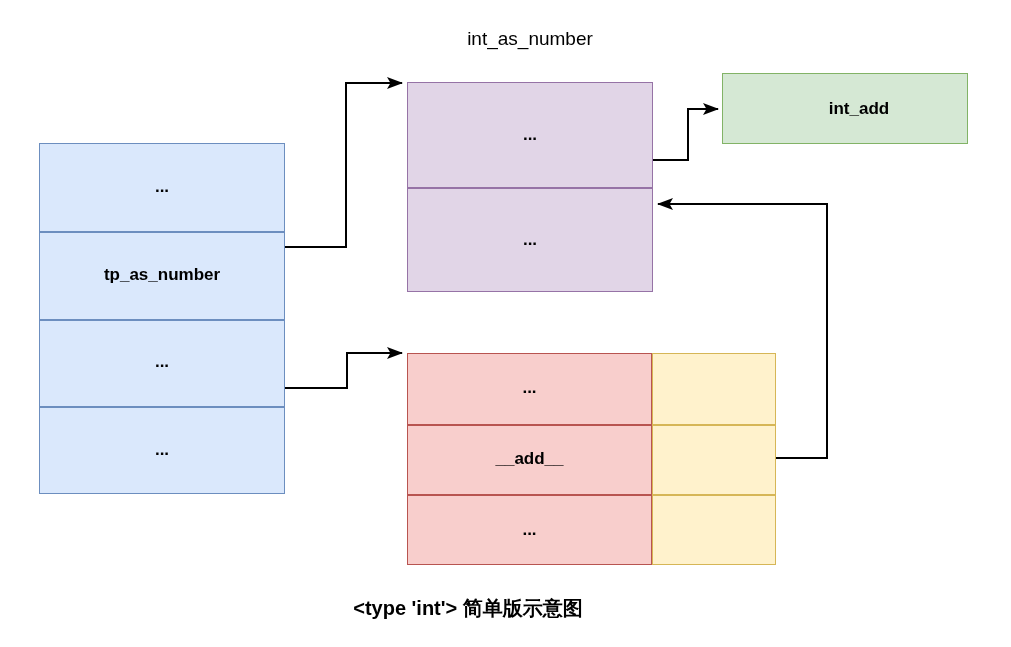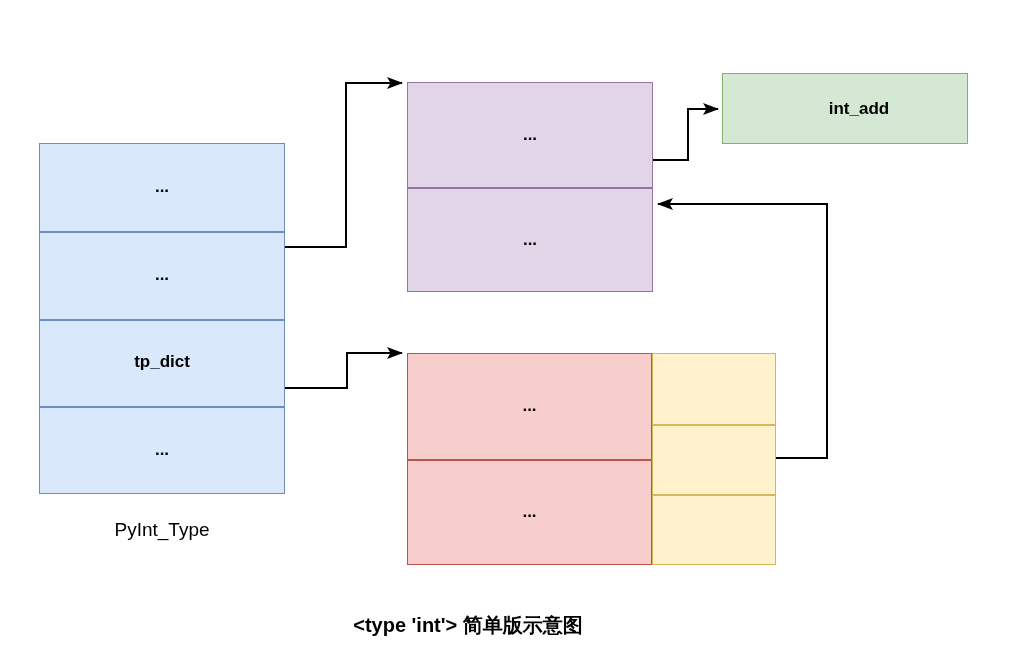--- a/index.html
+++ b/index.html
@@ -97,43 +97,44 @@
       <marker id="arrow" viewBox="0 0 18 14" refX="16" refY="7" markerWidth="18" markerHeight="14" markerUnits="userSpaceOnUse" orient="auto">
         <path d="M1,1 L17,7 L1,13 L4.5,7 Z" fill="#000"></path>
       </marker>
     </defs>
     <polyline points="285,247 346,247 346,83 402,83" marker-end="url(#arrow)"></polyline>
     <polyline points="285,388 347,388 347,353 402,353" marker-end="url(#arrow)"></polyline>
     <polyline points="653,160 688,160 688,109 718,109" marker-end="url(#arrow)"></polyline>
     <polyline points="776,458 827,458 827,204 658,204" marker-end="url(#arrow)"></polyline>
   </svg>
 
+  <div class="caption" style="left:407px; top:28px; width:246px;">int_as_number</div>
 
   <div class="tbl blue" style="left:39px; top:143px; width:246px; height:351px;">
     <div class="row">...</div>
+    <div class="row">tp_as_number</div>
     <div class="row">...</div>
-    <div class="row">tp_dict</div>
     <div class="row">...</div>
   </div>
 
-  <div class="caption" style="left:39px; top:519px; width:246px;">PyInt_Type</div>
 
   <div class="tbl purple" style="left:407px; top:82px; width:246px; height:210px;">
     <div class="row">...</div>
     <div class="row">...</div>
   </div>
 
   <div class="box green" style="left:722px; top:73px; width:246px; height:71px;">int_add</div>
 
   <div class="tbl red" style="left:407px; top:353px; width:245px; height:212px;">
     <div class="row">...</div>
+    <div class="row">__add__</div>
     <div class="row">...</div>
   </div>
 
   <div class="tbl yellow" style="left:652px; top:353px; width:124px; height:212px;">
     <div class="row"></div>
     <div class="row"></div>
     <div class="row"></div>
   </div>
 
-  <div class="diagram-title" style="left:318px; top:612px; width:300px;">&lt;type 'int'&gt; 简单版示意图</div>
+  <div class="diagram-title" style="left:318px; top:595px; width:300px;">&lt;type 'int'&gt; 简单版示意图</div>
 
 </div>
 
 </body></html>

